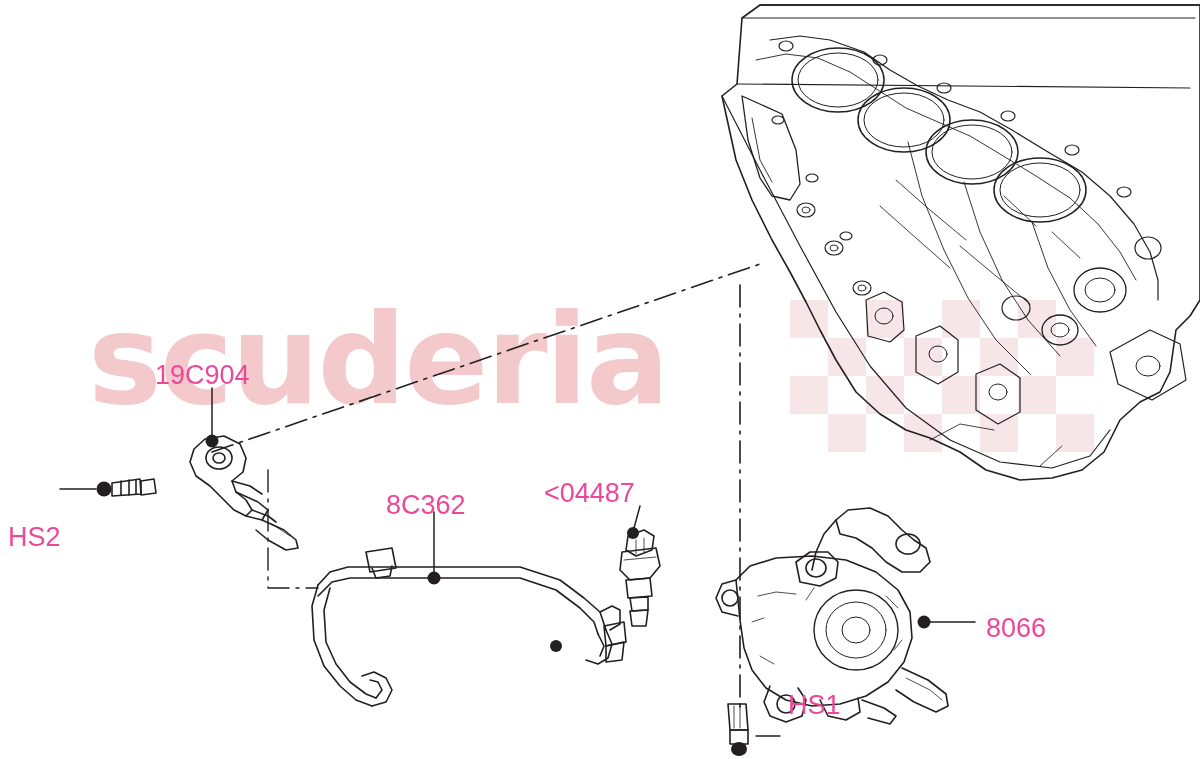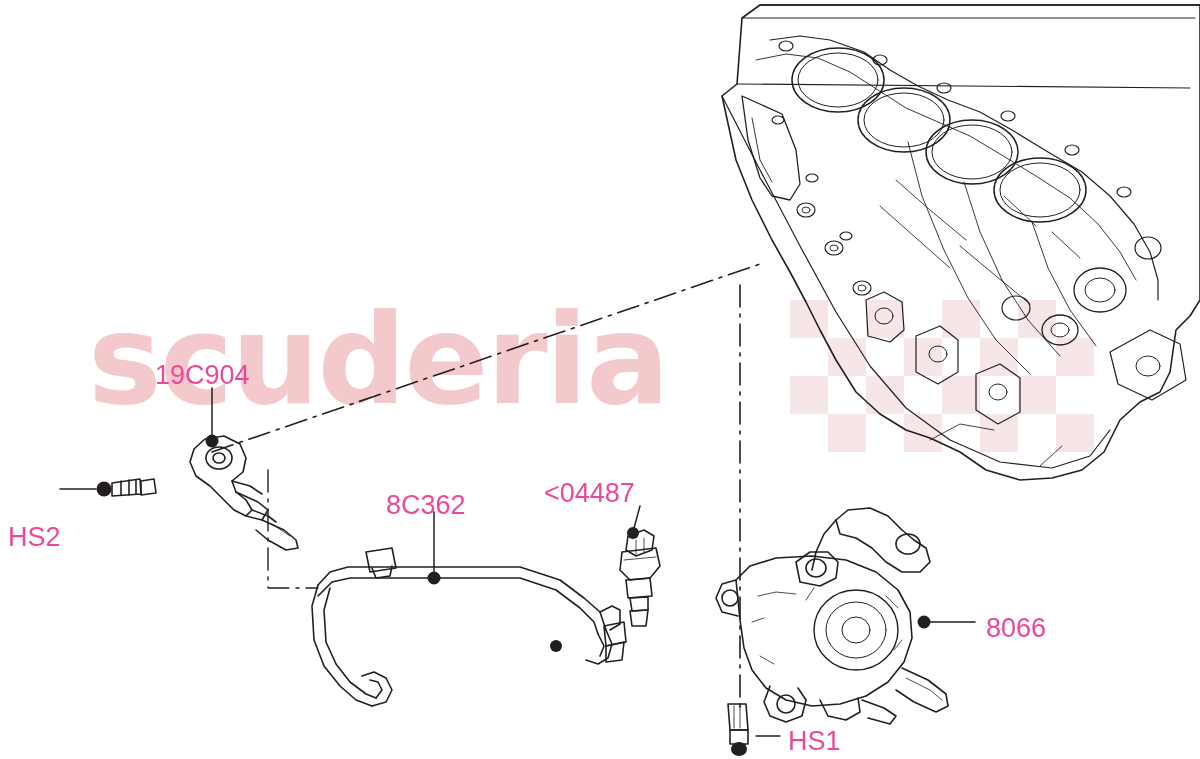--- a/index.html
+++ b/index.html
@@ -296,16 +296,16 @@
       </g>
     </g>
   </svg>
 
   <div class="layer" id="label-layer">
     <div class="label" style="left:8px; top:478px;margin-top:44px;">HS2</div>
     <div class="label" style="left:155px; top:360px;">19C904</div>
     <div class="label" style="left:386px; top:490px;">8C362</div>
     <div class="label" style="left:544px; top:478px;">&lt;04487</div>
     <div class="label" style="left:986px; top:613px;">8066</div>
-    <div class="label" style="left:788px; top:726px;">HS1</div>
+    <div class="label" style="left:788px; top:690px;">HS1</div>
   </div>
 
 </div>
 
 </body></html>

